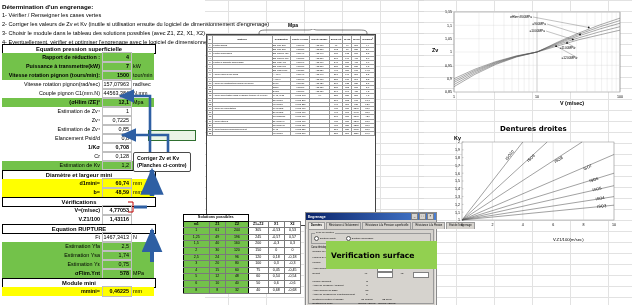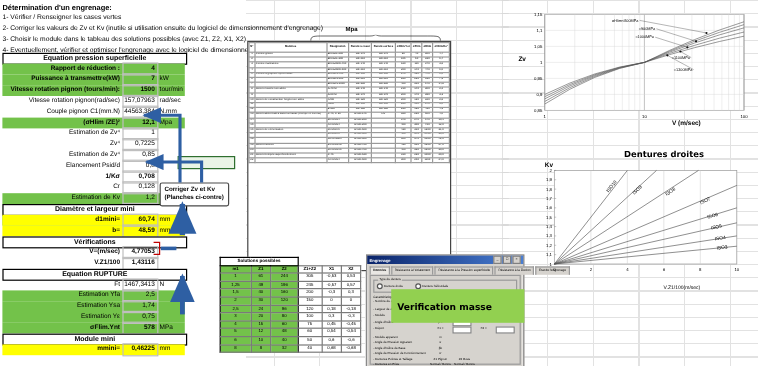--- a/index.html
+++ b/index.html
@@ -756,21 +756,21 @@
             <span class="v">Z2 Roue</span>
           </div>
           <div class="line">
             <span class="k">- Dentures en Prise</span>
             <span class="v">Normal / Bonne</span>
             <span class="v">Normal / Bonne</span>
           </div>
         </div>
     </div>
     <div class="overlaygreen">
-      <span>Verification masse</span>
+      <span>Verification surface</span>
     </div>
   </div>
 
   <div class="chartZv">
     <svg id="svg-zv" viewBox="0 0 204 108">
         <rect x="30" y="8" width="166" height="80" fill="#fff" stroke="#888" stroke-width="0.5"></rect>
         <line x1="30" y1="8" x2="30" y2="88" stroke="#999" stroke-width="0.5"></line>
         <line x1="54.985489640110444" y1="8" x2="54.985489640110444" y2="88" stroke="#d6d6d6" stroke-width="0.35"></line>
         <line x1="69.60106414173198" y1="8" x2="69.60106414173198" y2="88" stroke="#d6d6d6" stroke-width="0.35"></line>
         <line x1="79.97097928022089" y1="8" x2="79.97097928022089" y2="88" stroke="#d6d6d6" stroke-width="0.35"></line>
@@ -824,21 +824,21 @@
         <line x1="152" y1="44" x2="143.0234103894602" y2="38.93333333333331" stroke="#333" stroke-width="0.3"></line>
         <circle cx="143.0234103894602" cy="38.93333333333331" r="0.9" fill="#111"></circle>
         <text x="153" y="55" text-anchor="end" class="lbl">=1200MPa</text>
         <line x1="154" y1="54" x2="132.12726047439673" y2="42.13333333333331" stroke="#333" stroke-width="0.3"></line>
         <circle cx="132.12726047439673" cy="42.13333333333331" r="0.9" fill="#111"></circle>
       </svg>
   </div>
   <div class="axttl" style="left:432px;top:47px;">Zv</div>
   <div class="axttl" style="left:560px;top:100px;">V (m/sec)</div>
 
-  <div class="chtitle" style="left:520px;top:125px;">Dentures droites</div>
+  <div class="chtitle" style="left:500px;top:125px;">Dentures droites</div>
   <div class="chartKv">
     <svg id="svg-kv" viewBox="0 0 190 110">
         <rect x="26" y="10" width="152" height="78" fill="#fff" stroke="#888" stroke-width="0.5"></rect>
         <line x1="26" y1="10" x2="26" y2="88" stroke="#c8c8c8" stroke-width="0.4"></line>
         <text x="26" y="94" text-anchor="middle" class="tick">0</text>
         <line x1="56.400000000000006" y1="10" x2="56.400000000000006" y2="88" stroke="#c8c8c8" stroke-width="0.4"></line>
         <text x="56.400000000000006" y="94" text-anchor="middle" class="tick">2</text>
         <line x1="86.80000000000001" y1="10" x2="86.80000000000001" y2="88" stroke="#c8c8c8" stroke-width="0.4"></line>
         <text x="86.80000000000001" y="94" text-anchor="middle" class="tick">4</text>
         <line x1="117.2" y1="10" x2="117.2" y2="88" stroke="#c8c8c8" stroke-width="0.4"></line>

